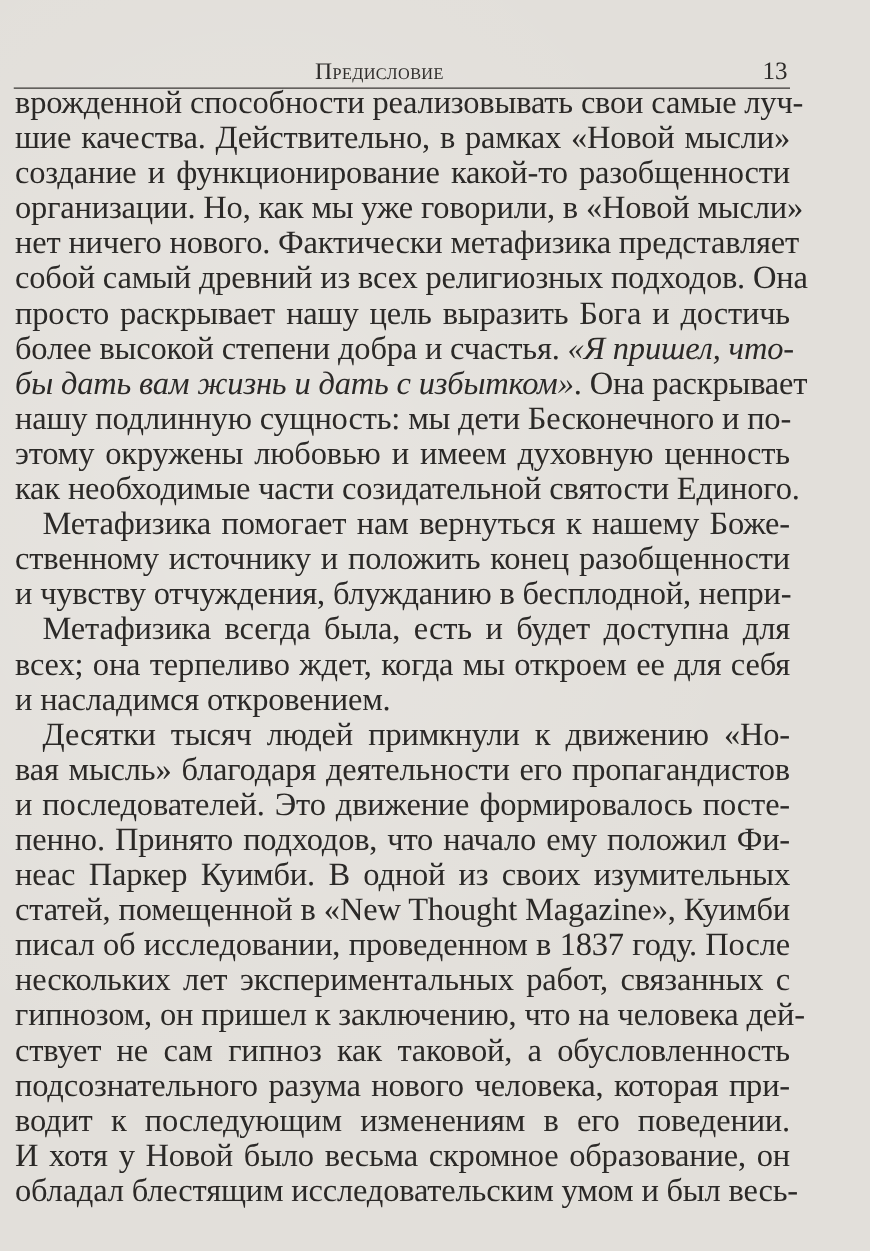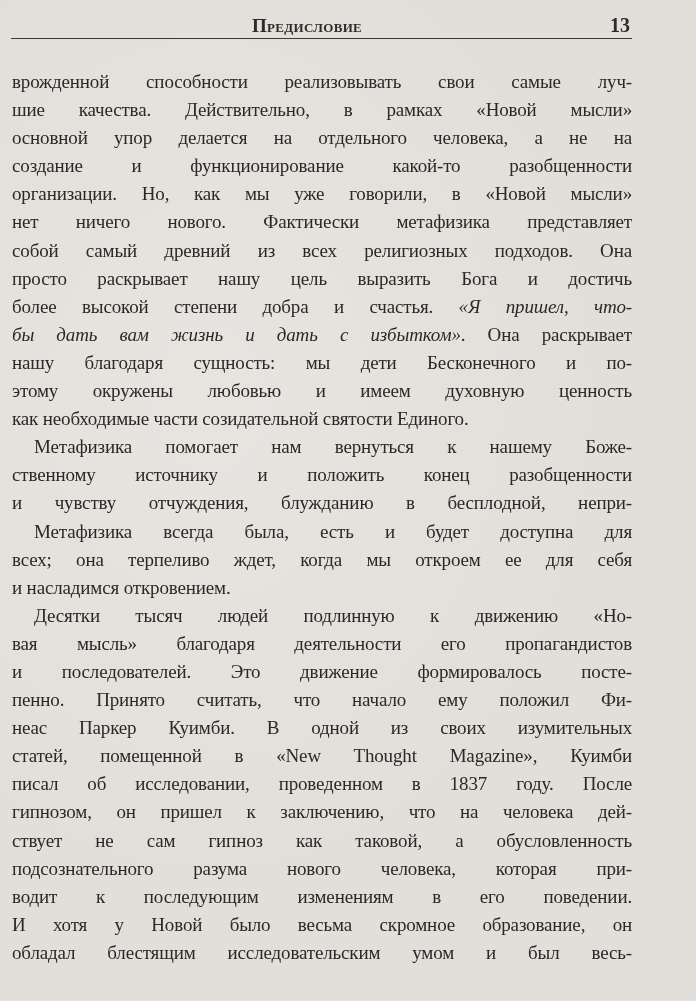--- a/index.html
+++ b/index.html
@@ -19,25 +19,24 @@
       position: absolute;
       left: 0; top: 0;
       width: 696px; height: 1001px;
       background:
         radial-gradient(ellipse at 30% 40%, rgba(255,255,255,0.18), rgba(255,255,255,0) 60%),
         #e2dfda;
     }
     .running-head {
       position: absolute;
       left: 11px;
-      top: 14px;
+      top: 46px;
       width: 621px;
       height: 24px;
       border-bottom: 1.5px solid #3a3734;
-      font-weight: bold;
     }
     .running-title {
       position: absolute;
       left: 241px;
       top: 1px;
       font-size: 19px;
       font-variant: small-caps;
       letter-spacing: 0.3px;
       color: #2e2c2a;
     }
@@ -51,21 +50,21 @@
     }
     .body-text {
       position: absolute;
       left: 12px;
       top: 68px;
       width: 620px;
     }
     .line {
       height: 28.1px;
       line-height: 28.1px;
-      font-size: 19px;
+      font-size: 26px;
       white-space: nowrap;
       text-align: justify;
       text-align-last: justify;
       letter-spacing: -0.15px;
     }
     .line.last {
       text-align-last: left;
     }
     .line.indent {
       padding-left: 22px;
@@ -81,53 +80,53 @@
   <div class="running-head">
     <span class="running-title">Предисловие</span>
     <span class="page-number">13</span>
   </div>
 
   <div class="body-text">
 
     <div>
       <div class="line">врожденной способности реализовывать свои самые луч-</div>
       <div class="line">шие качества. Действительно, в рамках «Новой мысли»</div>
-      <div class="line">основной упор делается на отдельного человека, а не на</div>
       <div class="line">создание и функционирование какой-то разобщенности</div>
       <div class="line">организации. Но, как мы уже говорили, в «Новой мысли»</div>
       <div class="line">нет ничего нового. Фактически метафизика представляет</div>
       <div class="line">собой самый древний из всех религиозных подходов. Она</div>
       <div class="line">просто раскрывает нашу цель выразить Бога и достичь</div>
       <div class="line"><span>более высокой степени добра и счастья. </span><em>«Я пришел, что-</em></div>
       <div class="line"><em>бы дать вам жизнь и дать с избытком»</em><span>. Она раскрывает</span></div>
-      <div class="line">нашу благодаря сущность: мы дети Бесконечного и по-</div>
+      <div class="line">нашу подлинную сущность: мы дети Бесконечного и по-</div>
       <div class="line">этому окружены любовью и имеем духовную ценность</div>
       <div class="line last">как необходимые части созидательной святости Единого.</div>
     </div>
 
     <div>
       <div class="line indent">Метафизика помогает нам вернуться к нашему Боже-</div>
       <div class="line">ственному источнику и положить конец разобщенности</div>
       <div class="line">и чувству отчуждения, блужданию в бесплодной, непри-</div>
     </div>
 
     <div>
       <div class="line indent">Метафизика всегда была, есть и будет доступна для</div>
       <div class="line">всех; она терпеливо ждет, когда мы откроем ее для себя</div>
       <div class="line last">и насладимся откровением.</div>
     </div>
 
     <div>
-      <div class="line indent">Десятки тысяч людей подлинную к движению «Но-</div>
+      <div class="line indent">Десятки тысяч людей примкнули к движению «Но-</div>
       <div class="line">вая мысль» благодаря деятельности его пропагандистов</div>
       <div class="line">и последователей. Это движение формировалось посте-</div>
-      <div class="line">пенно. Принято считать, что начало ему положил Фи-</div>
+      <div class="line">пенно. Принято подходов, что начало ему положил Фи-</div>
       <div class="line">неас Паркер Куимби. В одной из своих изумительных</div>
       <div class="line">статей, помещенной в «New Thought Magazine», Куимби</div>
       <div class="line">писал об исследовании, проведенном в 1837 году. После</div>
+      <div class="line">нескольких лет экспериментальных работ, связанных с</div>
       <div class="line">гипнозом, он пришел к заключению, что на человека дей-</div>
       <div class="line">ствует не сам гипноз как таковой, а обусловленность</div>
       <div class="line">подсознательного разума нового человека, которая при-</div>
       <div class="line">водит к последующим изменениям в его поведении.</div>
       <div class="line">И хотя у Новой было весьма скромное образование, он</div>
       <div class="line">обладал блестящим исследовательским умом и был весь-</div>
 
     </div>
 
   </div>

